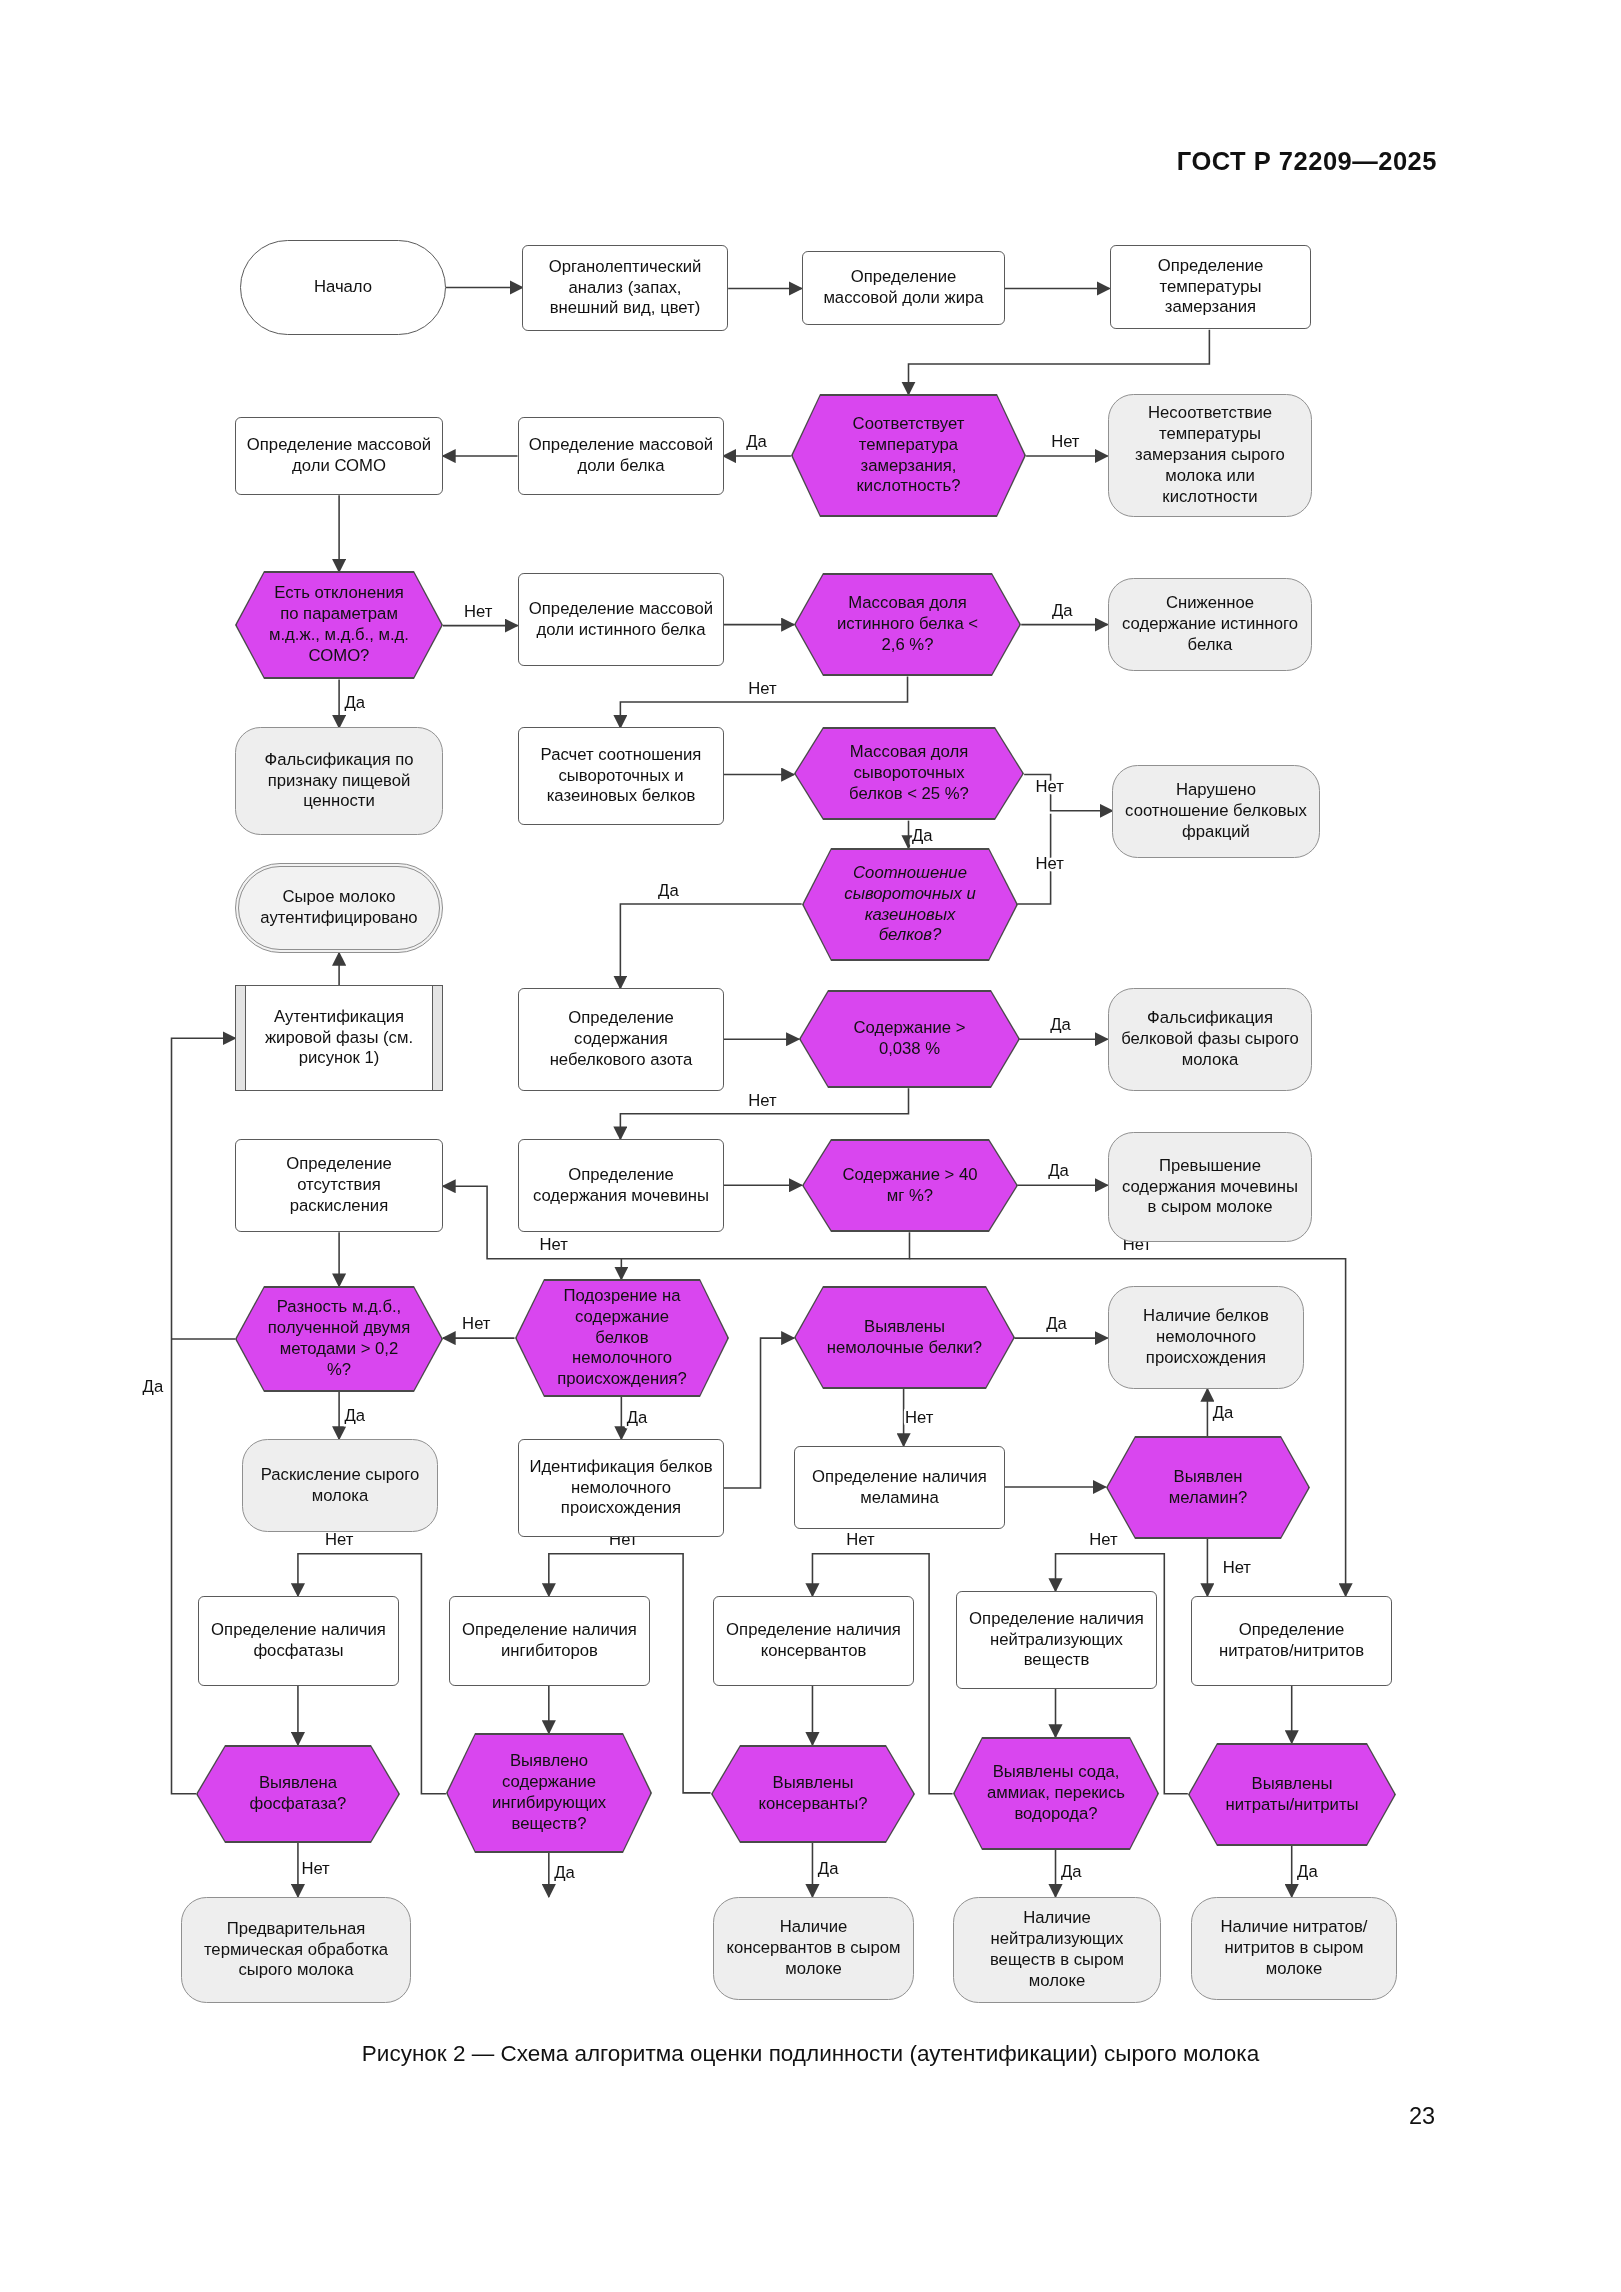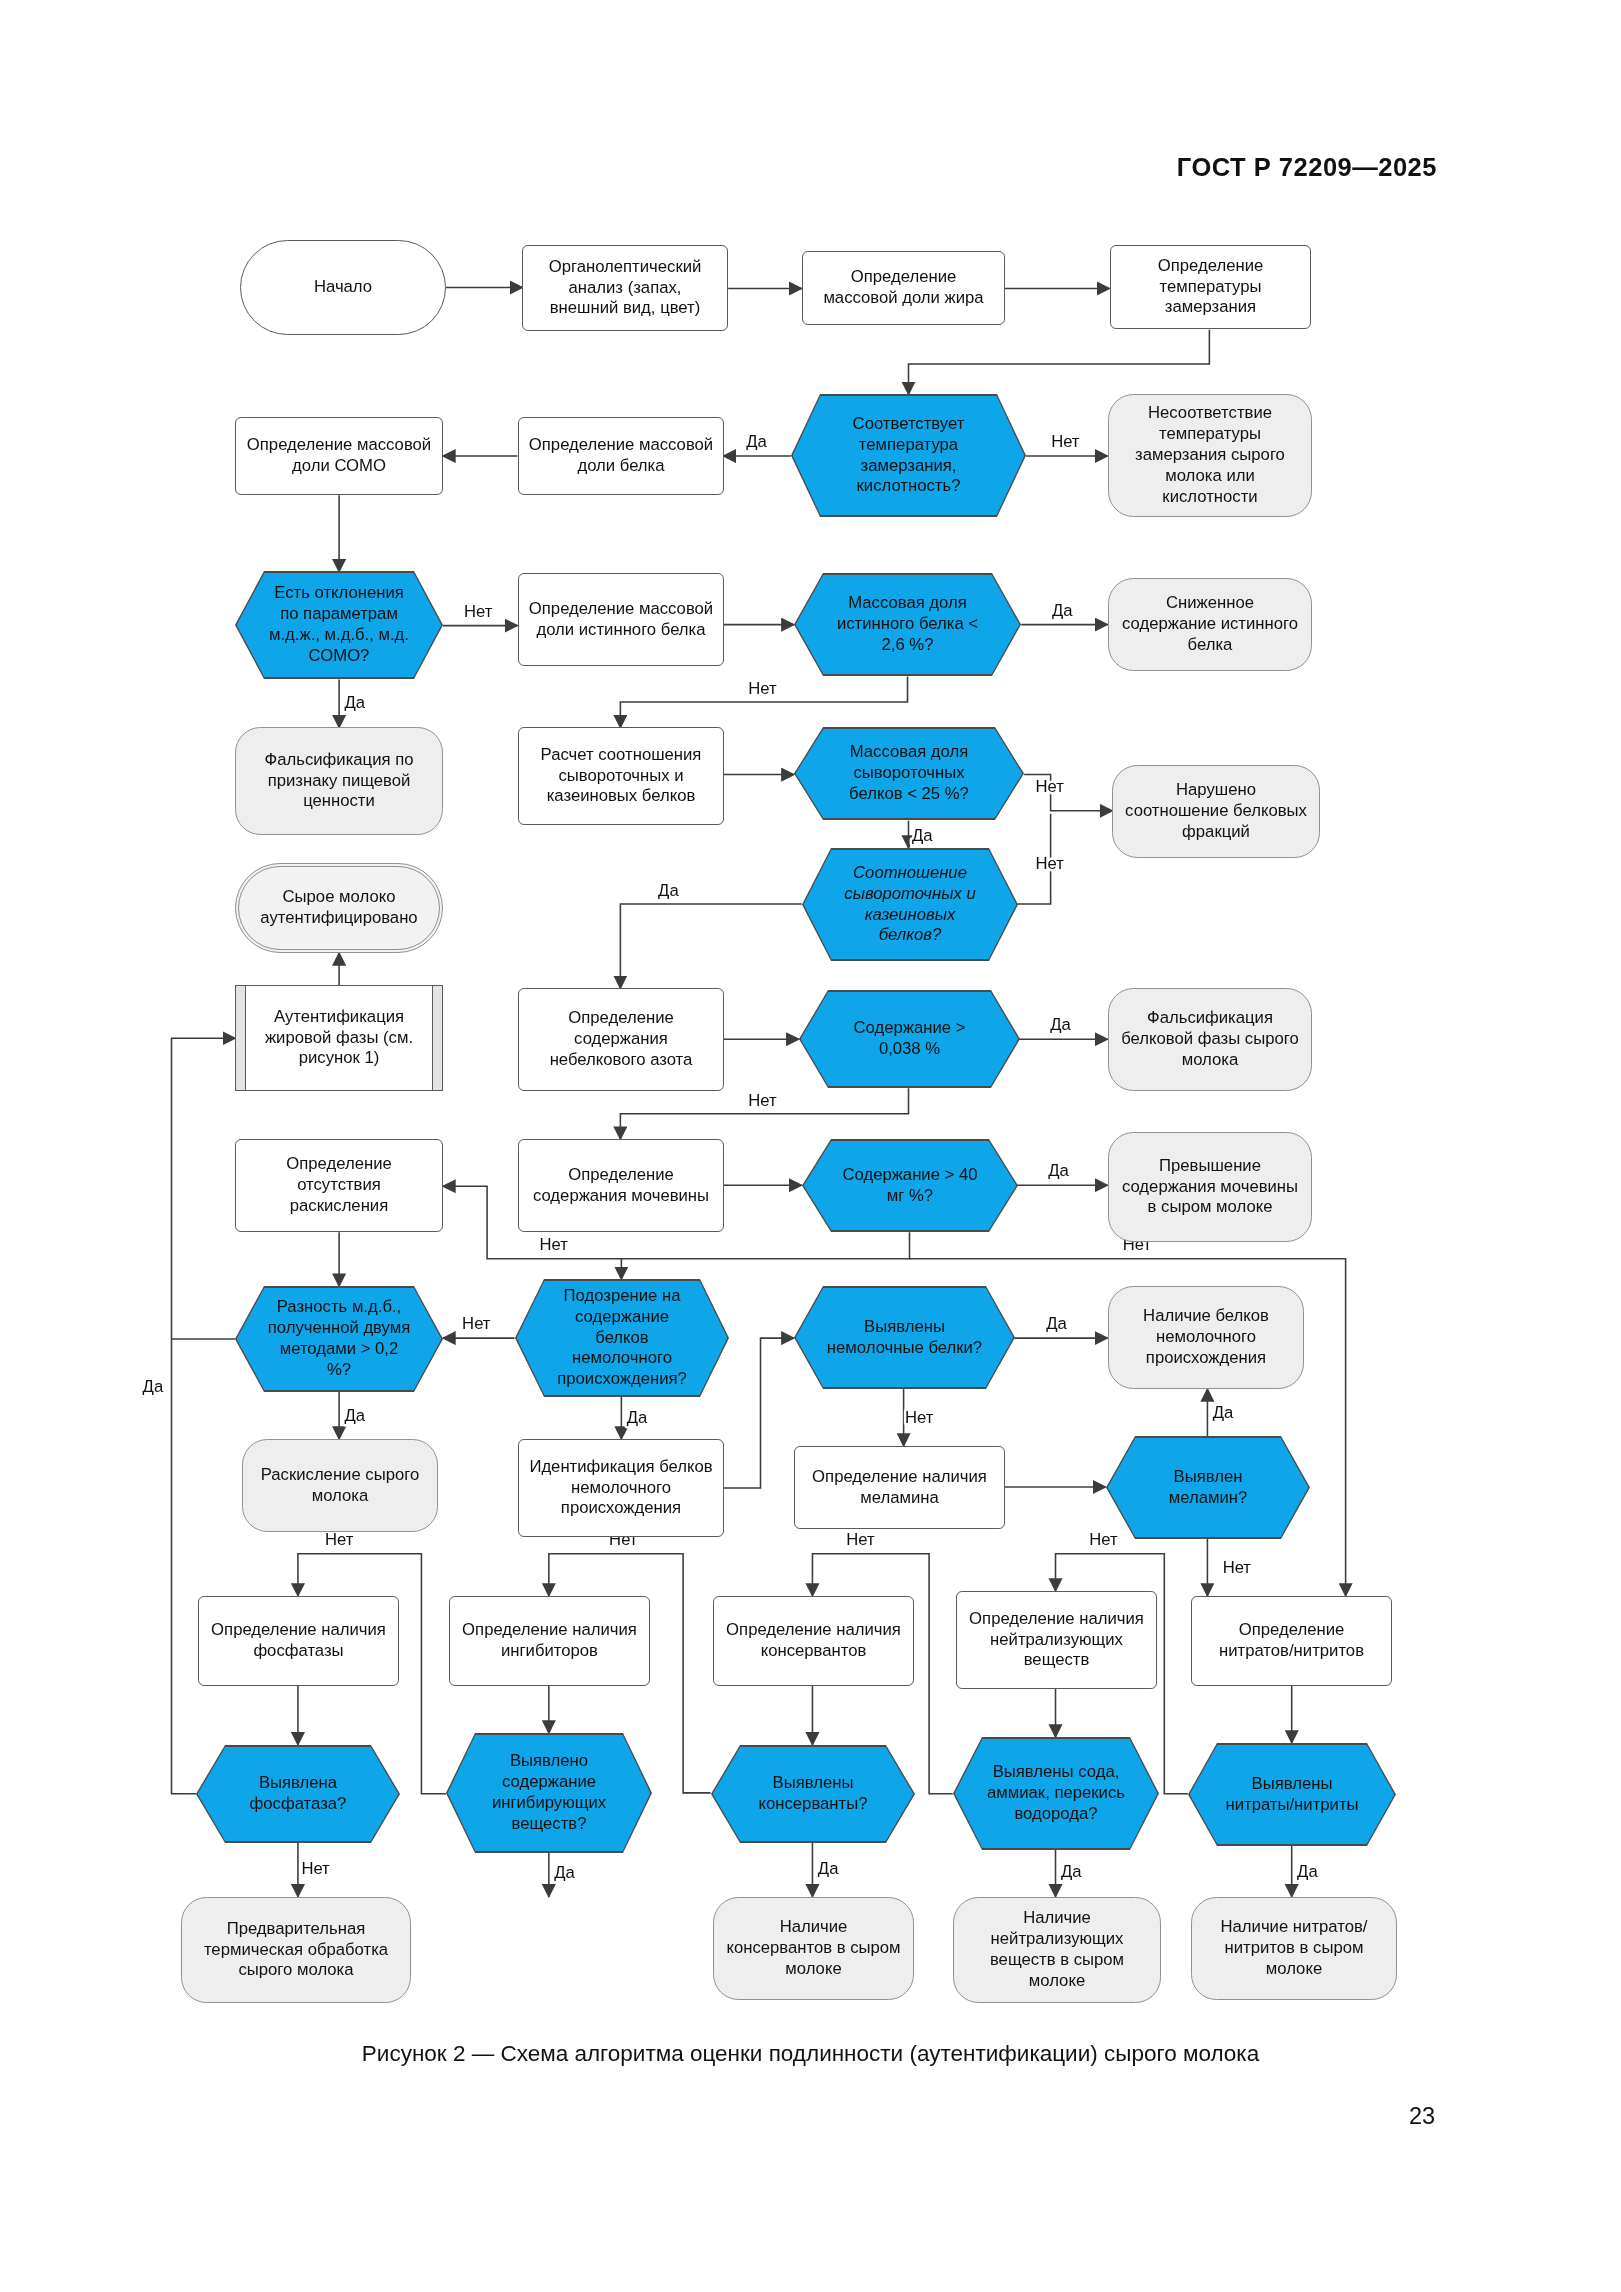--- a/index.html
+++ b/index.html
@@ -1,39 +1,39 @@
 <!DOCTYPE html>
 <html><head>
 <meta charset="utf-8">
 <style>
   html,body{margin:0;padding:0;background:#fff;}
   .page{position:relative;width:1621px;height:2293px;background:#fff;overflow:hidden;
         font-family:"Liberation Sans",sans-serif;color:#111;}
-  .doc-header{position:absolute;top:153px;left:882px;width:555px;text-align:right;
+  .doc-header{position:absolute;top:147px;left:882px;width:555px;text-align:right;
         font-size:25.5px;font-weight:bold;letter-spacing:0.5px;}
   .caption{position:absolute;top:2041px;left:0;width:1621px;text-align:center;font-size:22.5px;}
   .page-number{position:absolute;top:2103px;left:1409px;font-size:23.5px;}
   #edges-svg{position:absolute;left:0;top:0;width:1621px;height:2293px;}
   #nodes-layer{position:absolute;left:0;top:0;width:1621px;height:2293px;}
   .node{position:absolute;box-sizing:border-box;font-size:16.7px;line-height:1.25;text-align:center;}
   .node .inner{position:absolute;inset:0;display:flex;align-items:center;justify-content:center;
         padding:3.9px 9.8px;box-sizing:border-box;}
   .node.process{background:#fff;border:1.5px solid #5a5a5a;border-radius:5.9px;}
   .node.start{background:#fff;border:1.5px solid #5a5a5a;border-radius:59px;}
   .node.result{background:#eeeeee;border:1.4px solid #909090;border-radius:25.5px;}
   .node.result .inner{padding:3.9px 11.8px;}
   .node.terminal{background:#f2f2f2;border:4.9px double #8f8f8f;border-radius:49px;}
   .node.predefined{background:#fff;border:1.5px solid #5a5a5a;}
   .node.predefined .inner{padding:3.9px 17.6px;}
   .node.predefined .bar{position:absolute;top:0;bottom:0;width:8.8px;background:#e4e4e4;}
   .node.predefined .bar.left{left:0;border-right:1.4px solid #5a5a5a;}
   .node.predefined .bar.right{right:0;border-left:1.4px solid #5a5a5a;}
   .node.decision{background:#4a4a4a;
         clip-path:polygon(29px 0,calc(100% - 29px) 0,100% 50%,calc(100% - 29px) 100%,29px 100%,0 50%);}
-  .node.decision .inner{inset:1.6px;background:#0ea5e9;padding:3.9px 31px;
+  .node.decision .inner{inset:1.6px;background:#d946ef;padding:3.9px 31px;
         clip-path:polygon(28px 0,calc(100% - 28px) 0,100% 50%,calc(100% - 28px) 100%,28px 100%,0 50%);}
   .edge{fill:none;stroke:#3c3c3c;stroke-width:1.6;}
   .edge-label{font-family:"Liberation Sans",sans-serif;font-size:17px;fill:#111;text-anchor:middle;
         paint-order:stroke;stroke:#fff;stroke-width:5px;stroke-linejoin:round;}
 </style>
 </head>
 <body>
 
 <div class="page">
   <div class="doc-header">ГОСТ Р 72209—2025</div>

